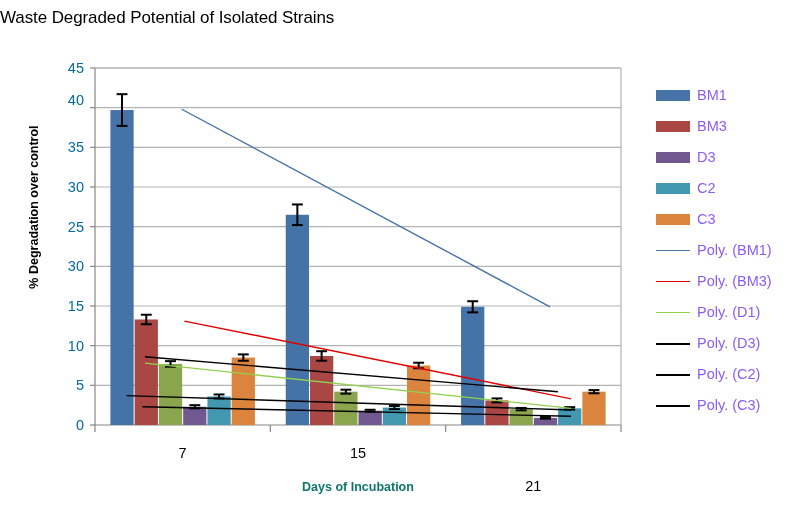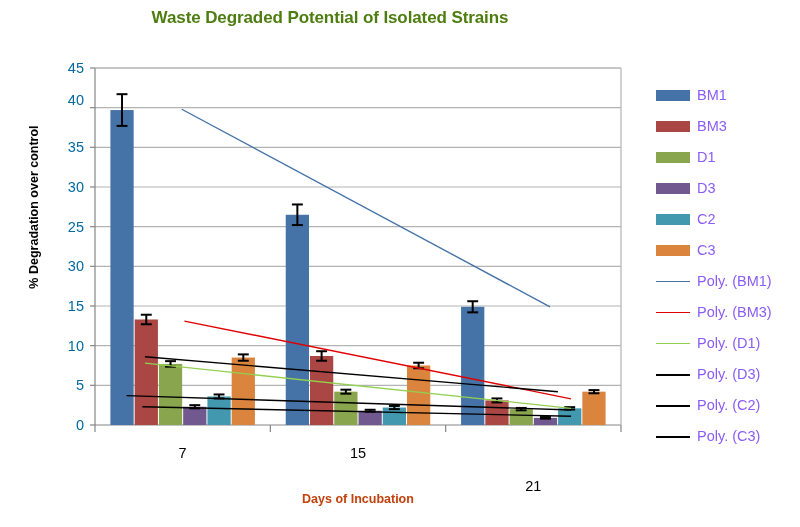--- a/index.html
+++ b/index.html
@@ -19,47 +19,46 @@
     position: absolute;
     left: 0; top: 0;
     width: 800px;
     height: 527px;
   }
   .chart-title {
     position: absolute;
     left: 0;
     top: 8px;
     width: 660px;
-    text-align: center;
     font-size: 17px;
-    font-weight: bold;
+    font-weight: normal;
     letter-spacing: -0.1px;
-    color: #4d7c0f;
+    color: #000000;
   }
   .y-axis-title {
     position: absolute;
     left: -96px;
     top: 200px;
     width: 260px;
     text-align: center;
     font-size: 12.5px;
     font-weight: bold;
     transform: rotate(-90deg);
     transform-origin: center center;
     color: #000;
   }
   .x-axis-title {
     position: absolute;
     left: 95px;
-    top: 492px;
+    top: 480px;
     width: 526px;
     text-align: center;
     font-size: 12.5px;
     font-weight: bold;
-    color: #c2410c;
+    color: #0f766e;
   }
   .y-tick-label {
     position: absolute;
     right: 0;
     width: 34px;
     text-align: right;
     font-size: 14.5px;
     color: #0369a1;
     transform: translateY(-50%);
   }
@@ -265,24 +264,20 @@
   <div class="legend" id="legend">
       <div class="legend-row">
         <span class="legend-swatch-box" style="background: rgb(69, 114, 167);"></span>
         <span class="legend-label">BM1</span>
       </div>
       <div class="legend-row">
         <span class="legend-swatch-box" style="background: rgb(170, 70, 67);"></span>
         <span class="legend-label">BM3</span>
       </div>
       <div class="legend-row">
-        <span class="legend-swatch-box" style="background: rgb(137, 165, 78);"></span>
-        <span class="legend-label">D1</span>
-      </div>
-      <div class="legend-row">
         <span class="legend-swatch-box" style="background: rgb(113, 88, 143);"></span>
         <span class="legend-label">D3</span>
       </div>
       <div class="legend-row">
         <span class="legend-swatch-box" style="background: rgb(65, 152, 175);"></span>
         <span class="legend-label">C2</span>
       </div>
       <div class="legend-row">
         <span class="legend-swatch-box" style="background: rgb(219, 132, 61);"></span>
         <span class="legend-label">C3</span>

